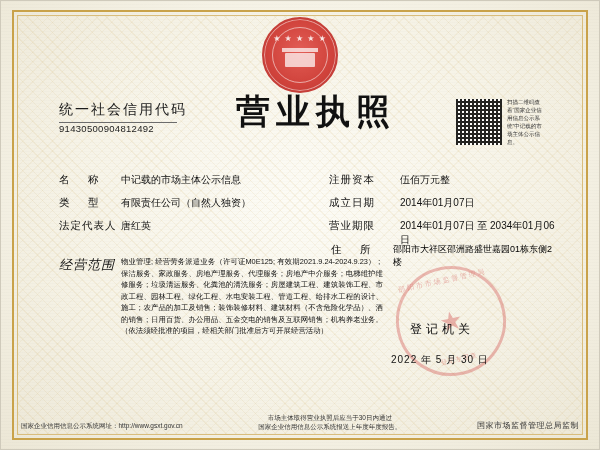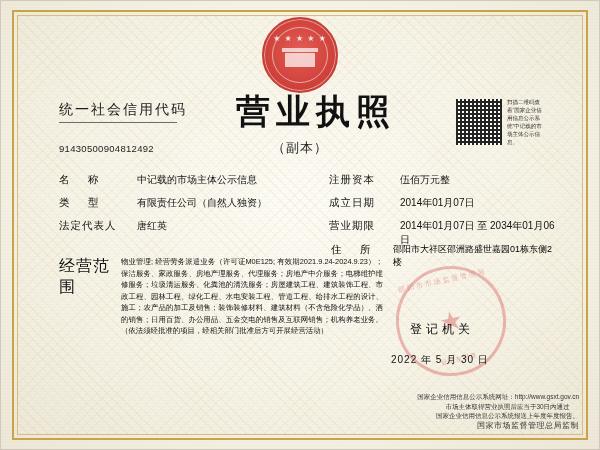--- a/index.html
+++ b/index.html
@@ -74,49 +74,49 @@
     font-size:13px;color:#222;letter-spacing:1px;
   }
   
   .credit{
     position:absolute;left:58px;top:100px;font-size:10px;color:#1c1c1c;
   }
   .credit .label{letter-spacing:2px;font-size:14px;}
   .credit .underline{
     border-bottom:1px solid #6c6c6c;width:118px;margin-top:2px;height:1px;
   }
-  .credit .code{margin-top:20px;font-size:9.5px;letter-spacing:.3px;}
+  .credit .code{margin-top:0;font-size:9.5px;letter-spacing:.3px;}
   
   .qr-wrap{position:absolute;right:97px;top:98px;width:46px;height:46px;}
   .qr{
     width:46px;height:46px;
     background-image:
       linear-gradient(90deg,#000 50%,transparent 50%),
       linear-gradient(0deg,#000 50%,transparent 50%);
     background-size:4px 4px,4px 4px;
     background-color:#fff;
     filter:contrast(130%);
     opacity:.85;
   }
   .qr-note{
     position:absolute;right:54px;top:97px;width:38px;
     font-size:5.5px;line-height:8px;color:#333;
   }
   
   .fields{position:absolute;left:58px;top:172px;right:42px;font-size:10px;color:#111;}
   .row{display:flex;margin-bottom:9px;}
-  .col-left{width:270px;display:flex;gap:16px;}
+  .col-left{width:270px;display:flex;}
   .col-right{flex:1;display:flex;gap:9px;}
   .lab{
     width:62px;flex:none;letter-spacing:4px;color:#111;font-size:10.5px;
   }
   .lab.tight{letter-spacing:1px;}
   .val{flex:1;font-size:10px;color:#111;}
   .scope-row{display:flex;margin-top:2px;}
-  .scope-lab{width:62px;flex:none;letter-spacing:1px;font-size:16px;}
+  .scope-lab{width:62px;flex:none;letter-spacing:1px;font-size:13px;font-style:italic;}
   .scope-val{
     width:262px;font-size:7.4px;line-height:11.5px;color:#111;text-align:justify;
   }
   .addr-block{position:absolute;left:330px;top:242px;display:flex;width:230px;}
   .addr-lab{width:62px;flex:none;letter-spacing:4px;font-size:10.5px;}
   .addr-val{flex:1;font-size:9px;line-height:13px;}
   
   .seal{
     position:absolute;left:395px;top:265px;width:104px;height:104px;
     border-radius:50%;
@@ -139,21 +139,21 @@
   .authority{
     position:absolute;left:388px;top:320px;font-size:12px;letter-spacing:4px;color:#111;margin-left:21px;
   }
   .date{
     position:absolute;left:390px;top:352px;font-size:10px;letter-spacing:1px;color:#111;
   }
   
   .footer{
     position:absolute;left:20px;right:20px;bottom:18px;
     display:flex;justify-content:space-between;align-items:flex-end;
-    font-size:6.5px;color:#333;flex-direction:column;
+    font-size:6.5px;color:#333;
   }
   .footer .mid{text-align:center;line-height:9px;}
   .footer .right{font-size:8px;letter-spacing:.5px;}
   .footer .left{font-size:6.5px;}
   
   .watermark{
     position:absolute;left:0;right:0;top:0;bottom:0;
     background:repeating-linear-gradient(0deg, rgba(0,0,0,0.012) 0 1px, transparent 1px 3px);
     pointer-events:none;
   }
@@ -169,21 +169,20 @@
   <div class="guilloche"></div>
 
   <div class="emblem">
     <div class="inner">
       <div class="stars">★ ★ ★ ★ ★</div>
       <div class="gate"></div>
     </div>
   </div>
 
   <div class="title">营业执照</div>
-  <div class="subtitle">（副本）</div>
 
   <div class="credit">
     <div class="label">统一社会信用代码</div>
     <div class="underline"></div>
     <div class="code">91430500904812492</div>
   </div>
 
   <div class="qr-note">扫描二维码查看“国家企业信用信息公示系统”中记载的市场主体公示信息。</div>
   <div class="qr-wrap">
     <div class="qr"></div>

